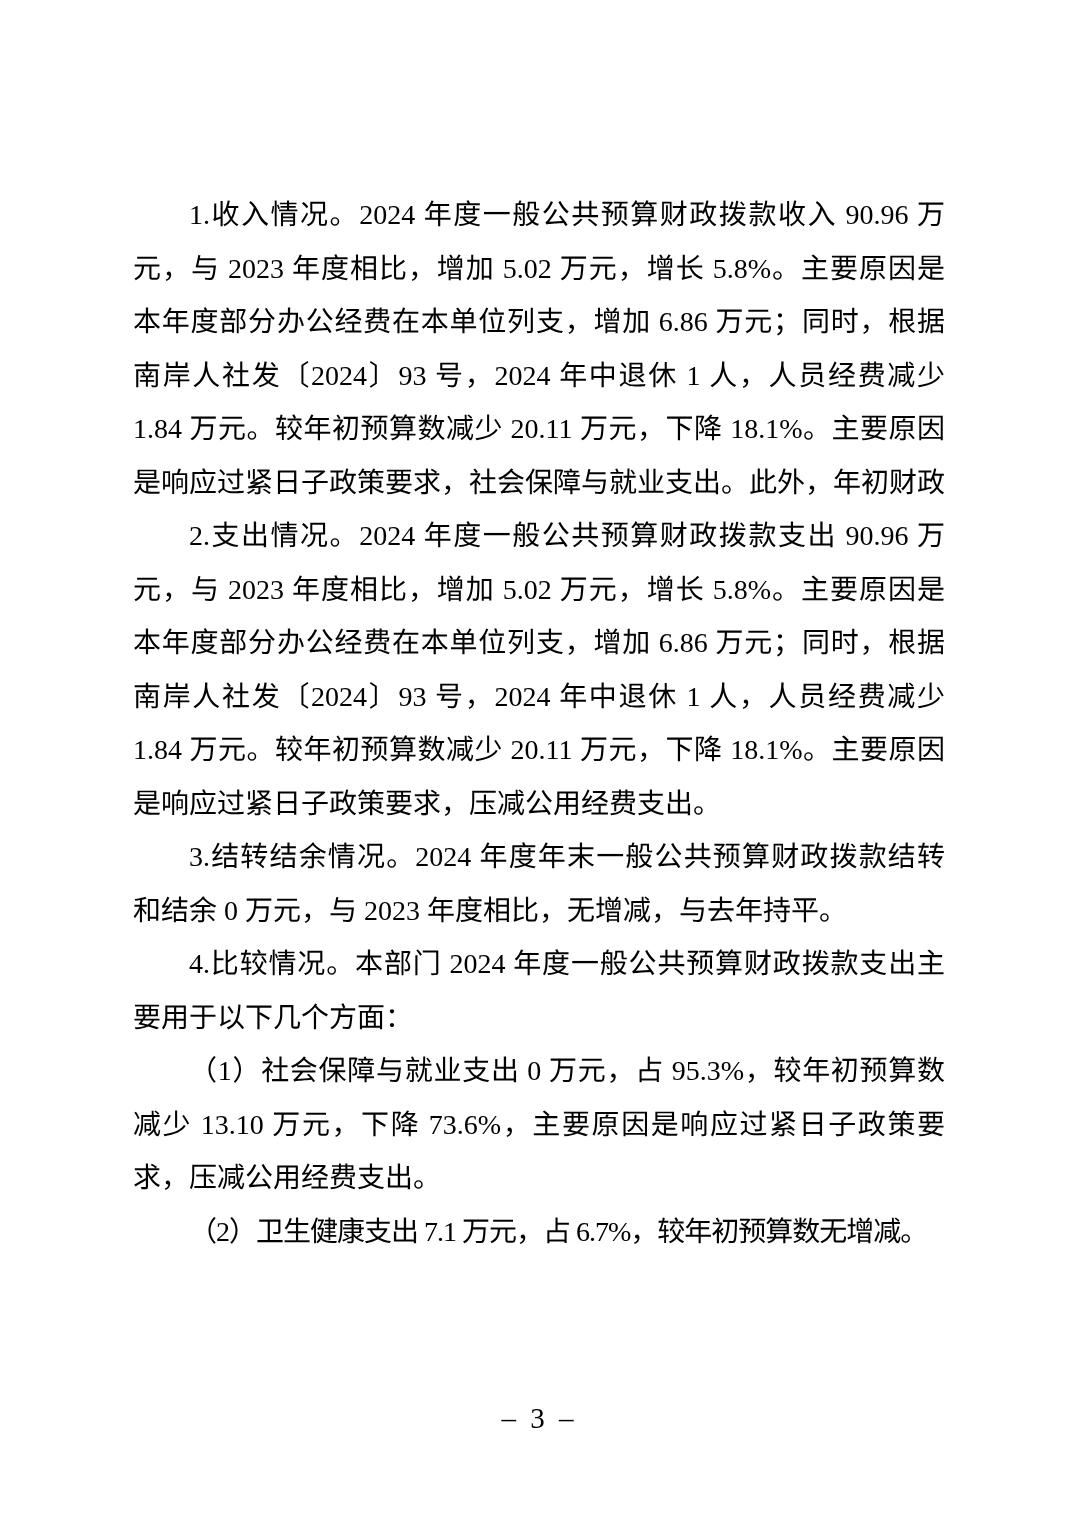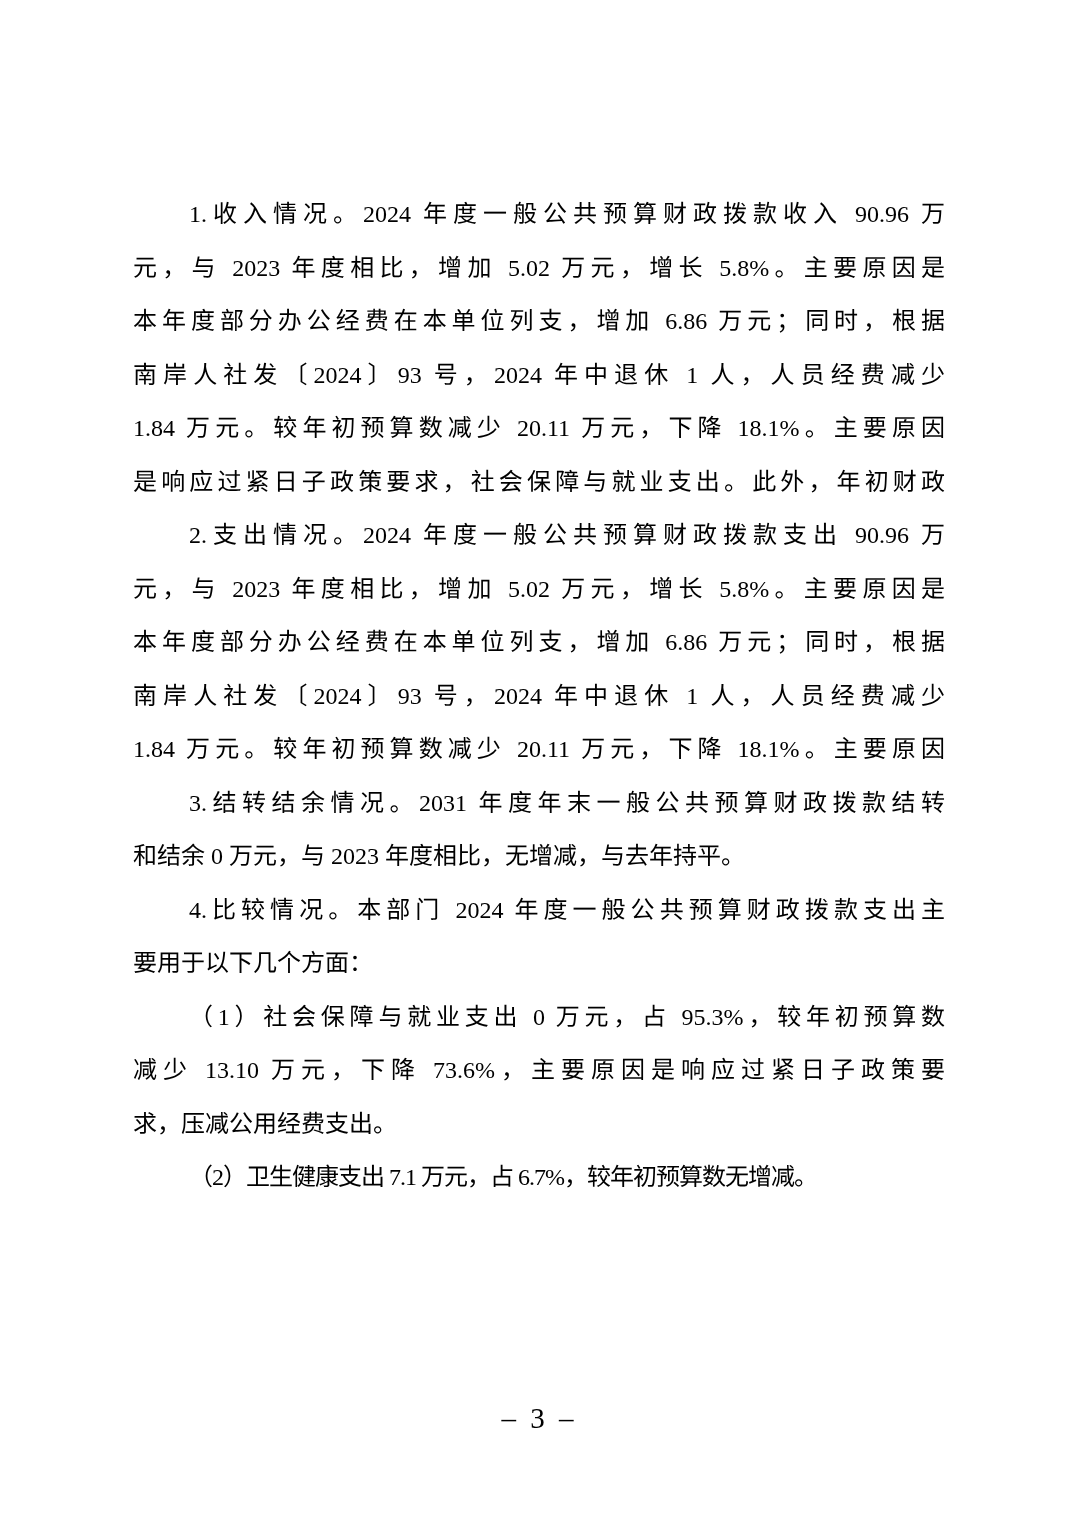--- a/index.html
+++ b/index.html
@@ -22,21 +22,21 @@
   }
   .content {
     position: absolute;
     left: 133px;
     top: 188px;
     width: 812px;
   }
   .paragraph { width: 100%; }
   .line {
     width: 100%;
-    font-size: 24px;
+    font-size: 28px;
     line-height: 53.5px;
     white-space: normal;
     text-align: left;
   }
   .line.indent { padding-left: 56px; }
   .line.justify {
     text-align: justify;
     text-align-last: justify;
     -moz-text-align-last: justify;
   }
@@ -65,23 +65,24 @@
         <div class="line justify">南岸人社发〔2024〕93 号，2024 年中退休 1 人，人员经费减少</div>
         <div class="line justify">1.84 万元。较年初预算数减少 20.11 万元，下降 18.1%。主要原因</div>
         <div class="line justify">是响应过紧日子政策要求，社会保障与就业支出。此外，年初财政</div>
       </div>
       <div class="paragraph para-1">
         <div class="line indent justify">2.支出情况。2024 年度一般公共预算财政拨款支出 90.96 万</div>
         <div class="line justify">元，与 2023 年度相比，增加 5.02 万元，增长 5.8%。主要原因是</div>
         <div class="line justify">本年度部分办公经费在本单位列支，增加 6.86 万元；同时，根据</div>
         <div class="line justify">南岸人社发〔2024〕93 号，2024 年中退休 1 人，人员经费减少</div>
         <div class="line justify">1.84 万元。较年初预算数减少 20.11 万元，下降 18.1%。主要原因</div>
+        <div class="line">是响应过紧日子政策要求，压减公用经费支出。</div>
       </div>
       <div class="paragraph para-2">
-        <div class="line indent justify">3.结转结余情况。2031 年度年末一般公共预算财政拨款结转</div>
+        <div class="line indent justify">3.结转结余情况。2024 年度年末一般公共预算财政拨款结转</div>
         <div class="line">和结余 0 万元，与 2023 年度相比，无增减，与去年持平。</div>
       </div>
       <div class="paragraph para-3">
         <div class="line indent justify">4.比较情况。本部门 2024 年度一般公共预算财政拨款支出主</div>
         <div class="line">要用于以下几个方面：</div>
       </div>
       <div class="paragraph para-4">
         <div class="line indent justify">（1）社会保障与就业支出 0 万元，占 95.3%，较年初预算数</div>
         <div class="line justify">减少 13.10 万元，下降 73.6%，主要原因是响应过紧日子政策要</div>
         <div class="line">求，压减公用经费支出。</div>

